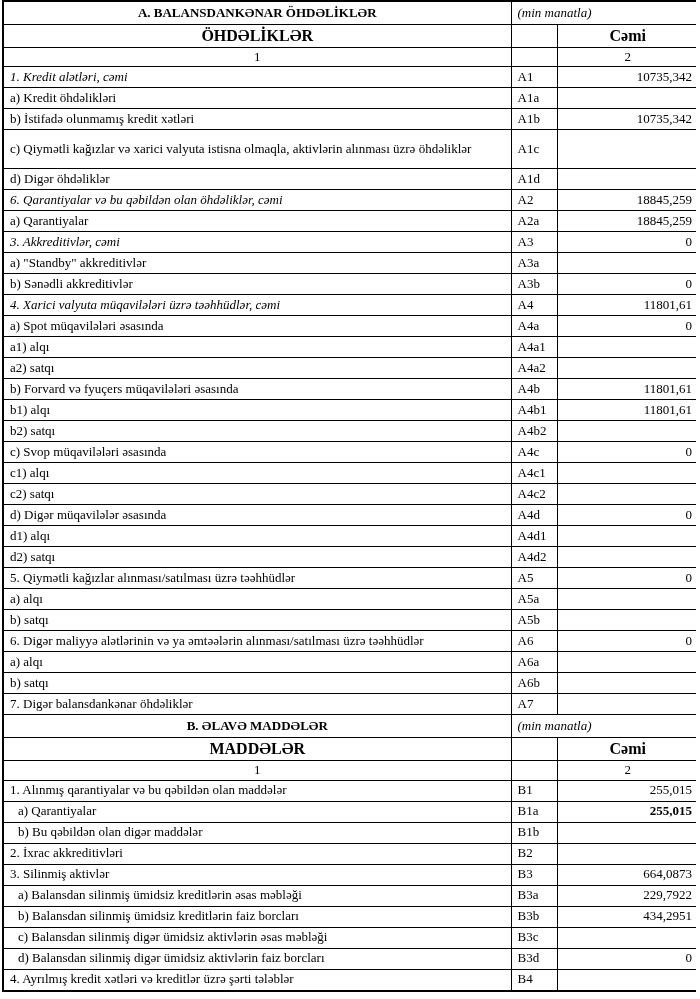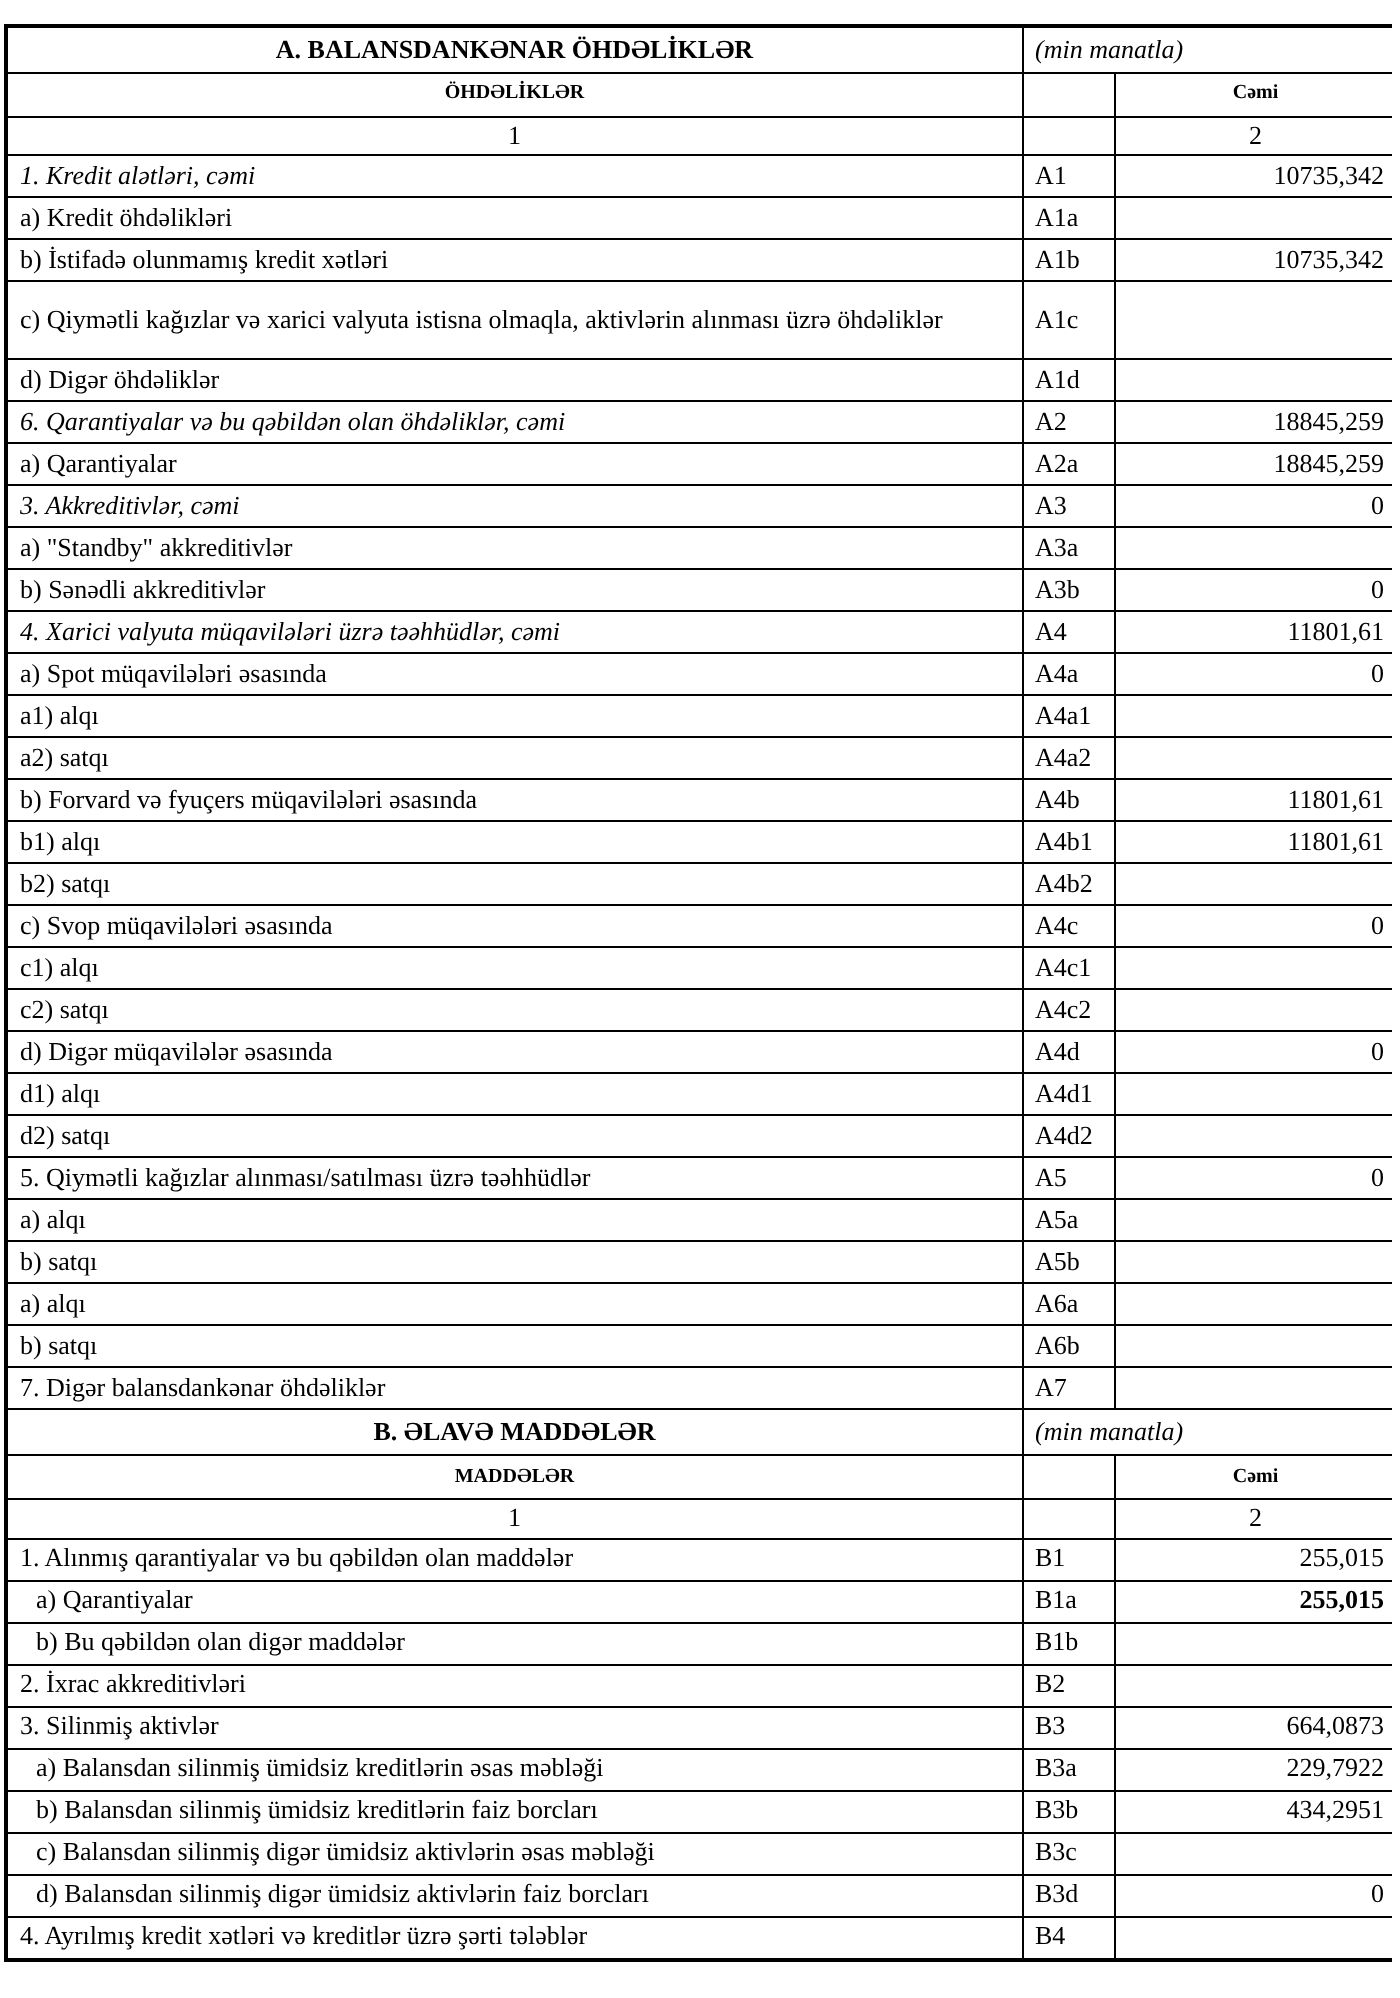--- a/index.html
+++ b/index.html
@@ -9,21 +9,21 @@
   }
   body {
     width: 700px;
     font-family: "Liberation Serif", "DejaVu Serif", serif;
     color: #000000;
   }
   .page {
     width: 696px;
     height: 999px;
     box-sizing: border-box;
-    padding: 12px 2px 0 2px;
+    padding: 0 2px 0 2px;
     overflow: hidden;
   }
   table.doc {
     width: 696px;
     border-collapse: collapse;
     table-layout: fixed;
     border: 2px solid #000;
   }
   table.doc td {
     border: 1px solid #000;
@@ -45,21 +45,21 @@
   }
   td.note-cell {
     font-style: italic;
     font-size: 12px;
     text-align: left;
     padding-left: 8px;
     white-space: nowrap;
   }
   tr.head-row td {
     font-weight: bold;
-    font-size: 10px;
+    font-size: 16px;
     text-align: center;
     height: 19px;
   }
   tr.num-row td {
     text-align: center;
     font-size: 13px;
     height: 16px;
   }
   td.label-cell {
     text-align: left;
@@ -226,20 +226,25 @@
           <td class="label-cell">a) alqı</td>
           <td class="code-cell">A5a</td>
           <td class="value-cell"></td>
         </tr>
         <tr>
           <td class="label-cell">b) satqı</td>
           <td class="code-cell">A5b</td>
           <td class="value-cell"></td>
         </tr>
         <tr>
+          <td class="label-cell">6. Digər maliyyə alətlərinin və ya əmtəələrin alınması/satılması üzrə təəhhüdlər</td>
+          <td class="code-cell">A6</td>
+          <td class="value-cell">0</td>
+        </tr>
+        <tr>
           <td class="label-cell">a) alqı</td>
           <td class="code-cell">A6a</td>
           <td class="value-cell"></td>
         </tr>
         <tr>
           <td class="label-cell">b) satqı</td>
           <td class="code-cell">A6b</td>
           <td class="value-cell"></td>
         </tr>
         <tr>

